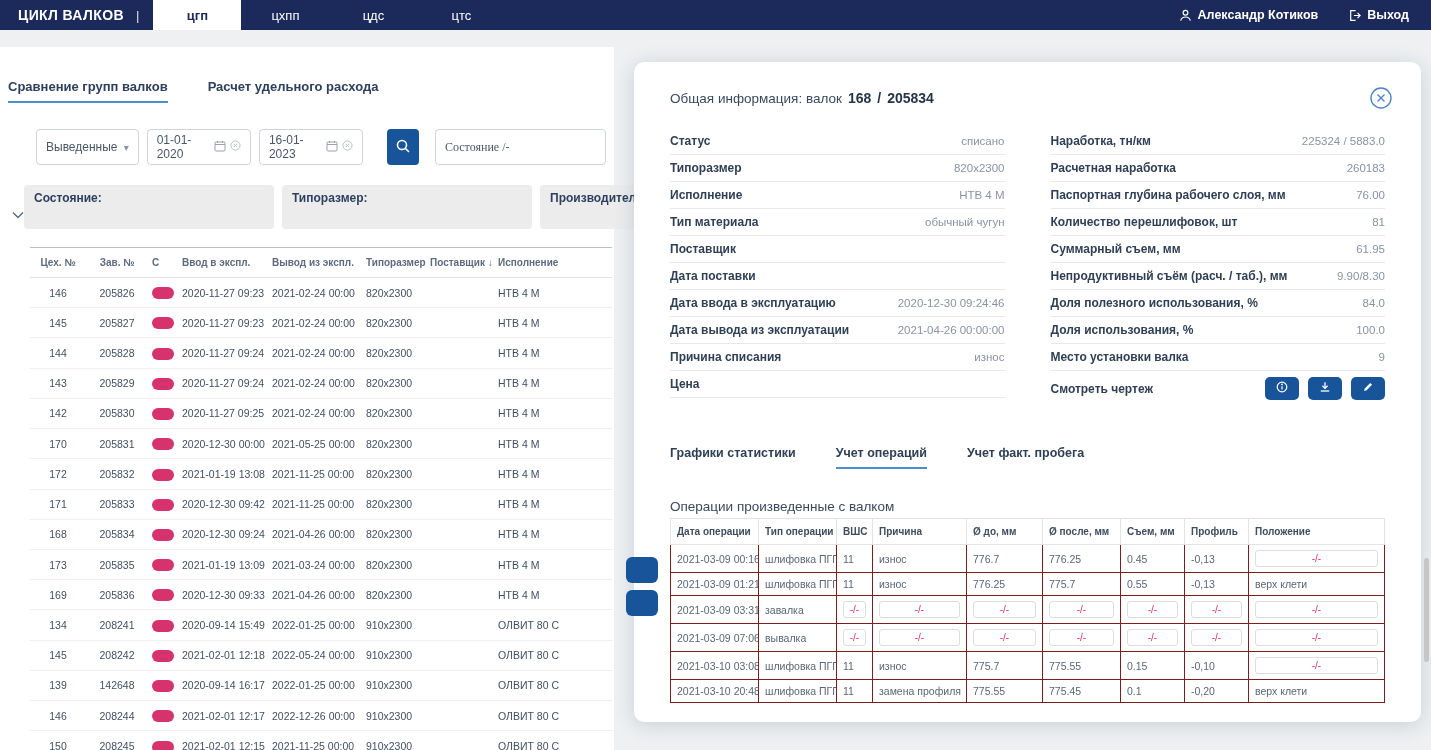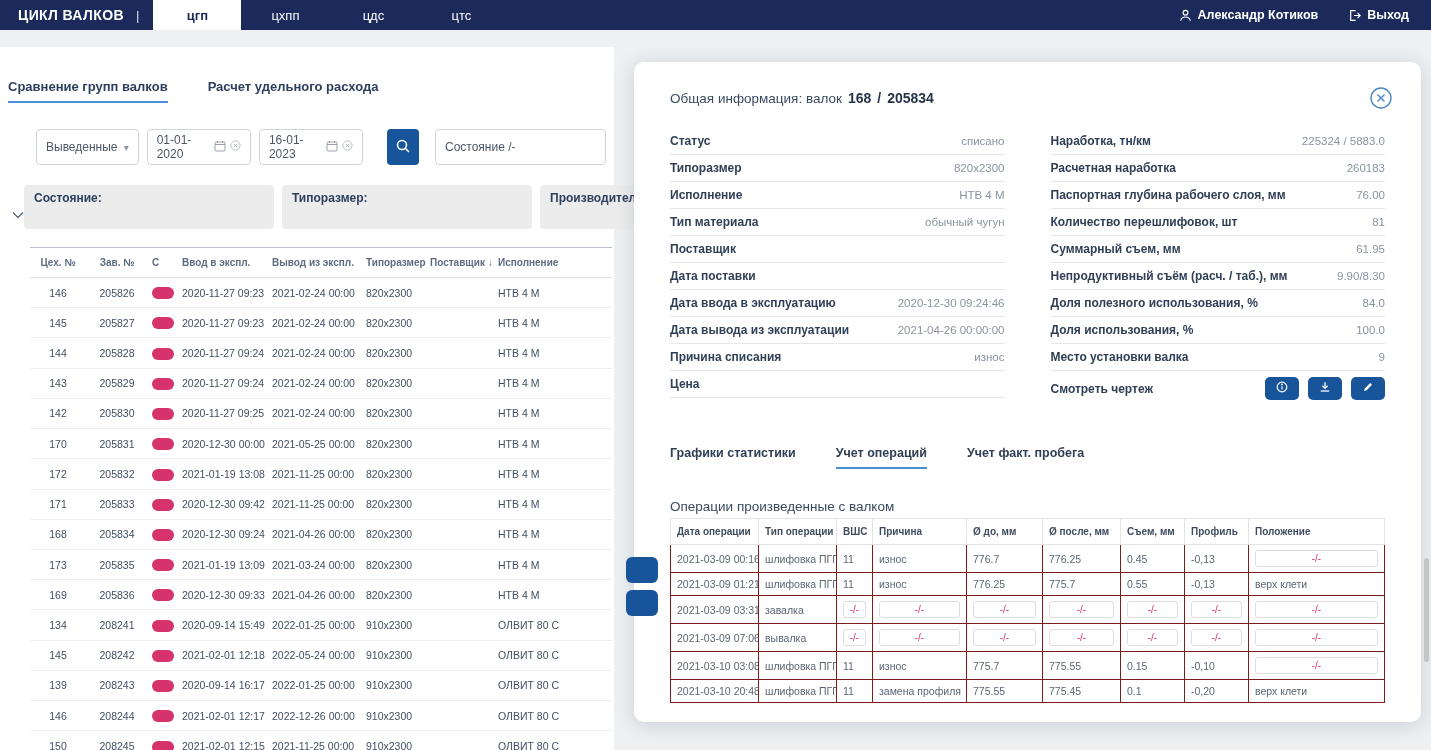--- a/index.html
+++ b/index.html
@@ -36,21 +36,21 @@
     height:36px; background:#fff; border:1px solid #cfd4da; border-radius:4px;
     display:flex; align-items:center; justify-content:space-between;
     padding:0 9px; font-size:12px; color:#4a5766; cursor:pointer;
   }
   .select { width:124px; margin-right:8px; }
   .datebox { width:126px; margin-right:8px; gap:4px; }
   .dicons { display:flex; align-items:center; gap:4px; margin-left:auto; }
   .chev { color:#8a94a2; font-size:10px; }
   .search-btn { width:40px; height:36px; background:var(--blue,#17549a); border:none; border-radius:4px;
     display:flex; align-items:center; justify-content:center; margin-left:16px; cursor:pointer; }
-  .select.cond { margin-left:16px; width:210px; }
+  .select.cond { margin-left:16px; width:210px;font-family:Liberation Serif, serif; }
 
   .filter-groups { display:flex; align-items:center; margin:20px 0 0 12px; }
   .collapse-chev { width:24px; padding-top:14px; display:flex; justify-content:center; cursor:pointer; }
   .group-box { width:250px; height:44px; background:#ececec; border-radius:4px; margin-right:8px;
     padding:6px 10px; font-size:12px; font-weight:bold; color:#2d3f5e; cursor:pointer; }
 
   table.rolls { margin:18px 0 0 30px; border-collapse:collapse; table-layout:fixed; width:582px; }
   table.rolls th {
     border-top:1px solid #b9bfc9; border-bottom:1px solid #e2e2e2;
     font-size:10px; font-weight:bold; color:#5d6b80; text-align:left;
@@ -354,21 +354,21 @@
           <td class="c">208242</td>
           <td><span class="badge"></span></td>
           <td>2021-02-01 12:18</td>
           <td>2022-05-24 00:00</td>
           <td>910x2300</td>
           <td></td>
           <td>ОЛВИТ 80 С</td>
         </tr>
         <tr>
           <td class="c">139</td>
-          <td class="c">208243</td>
+          <td class="c">142648</td>
           <td><span class="badge"></span></td>
           <td>2020-09-14 16:17</td>
           <td>2022-01-25 00:00</td>
           <td>910x2300</td>
           <td></td>
           <td>ОЛВИТ 80 С</td>
         </tr>
         <tr>
           <td class="c">146</td>
           <td class="c">208244</td>

